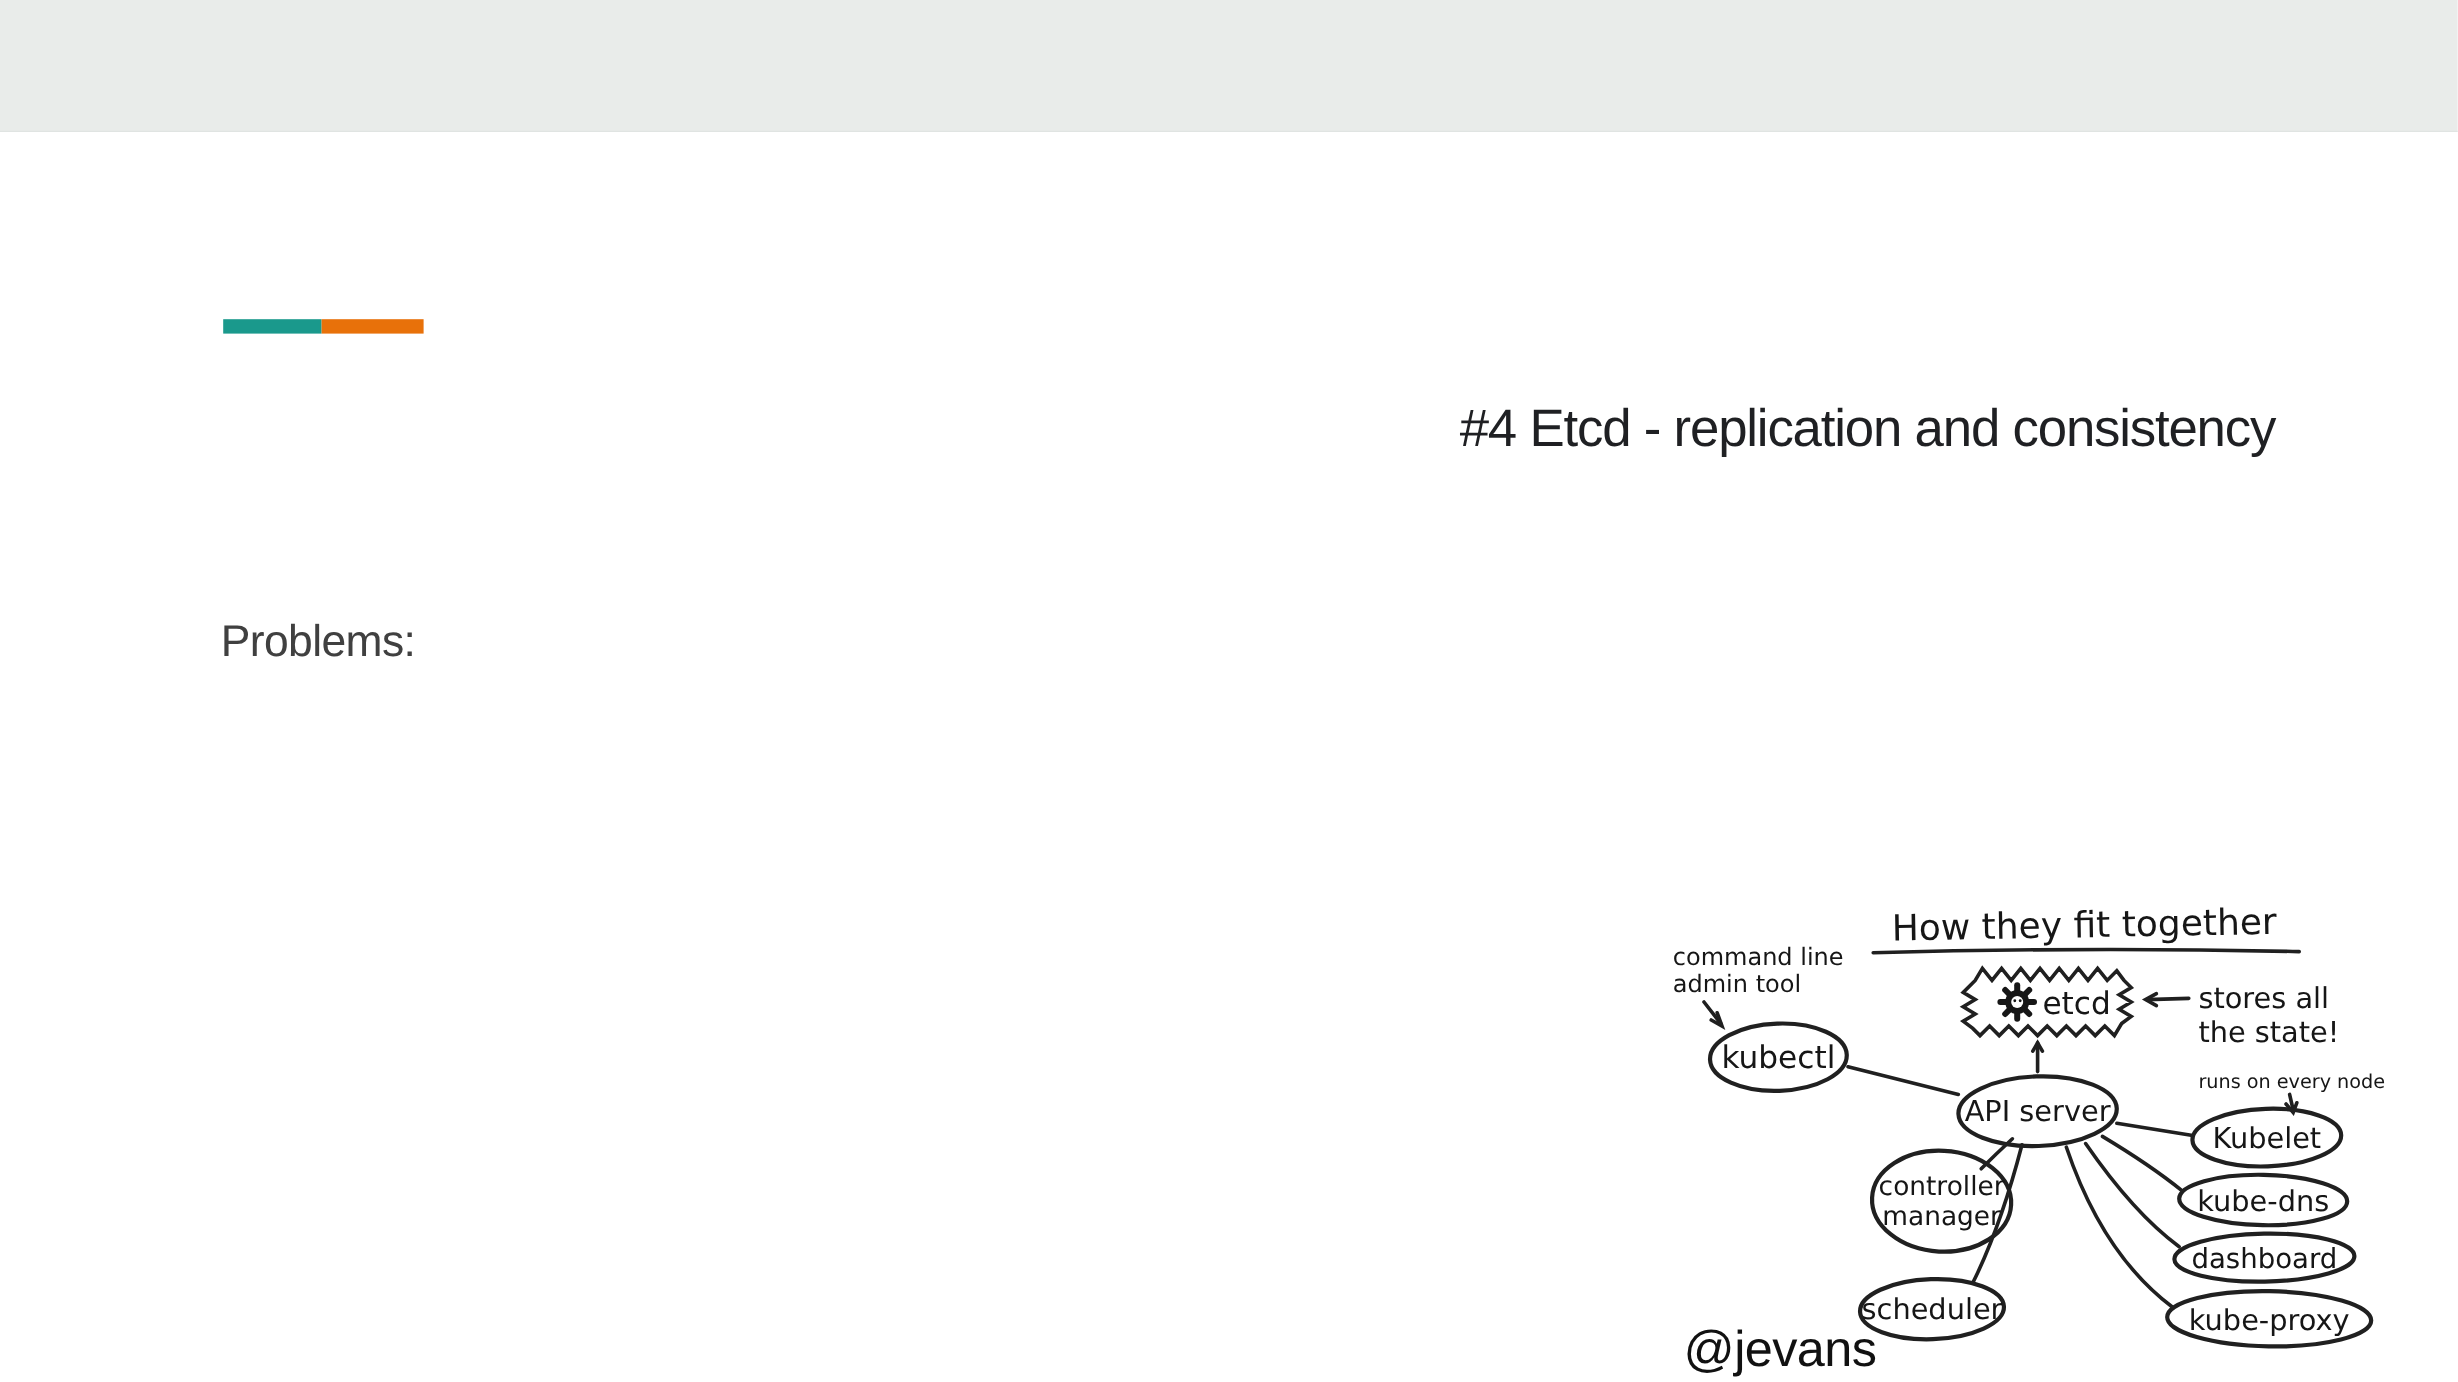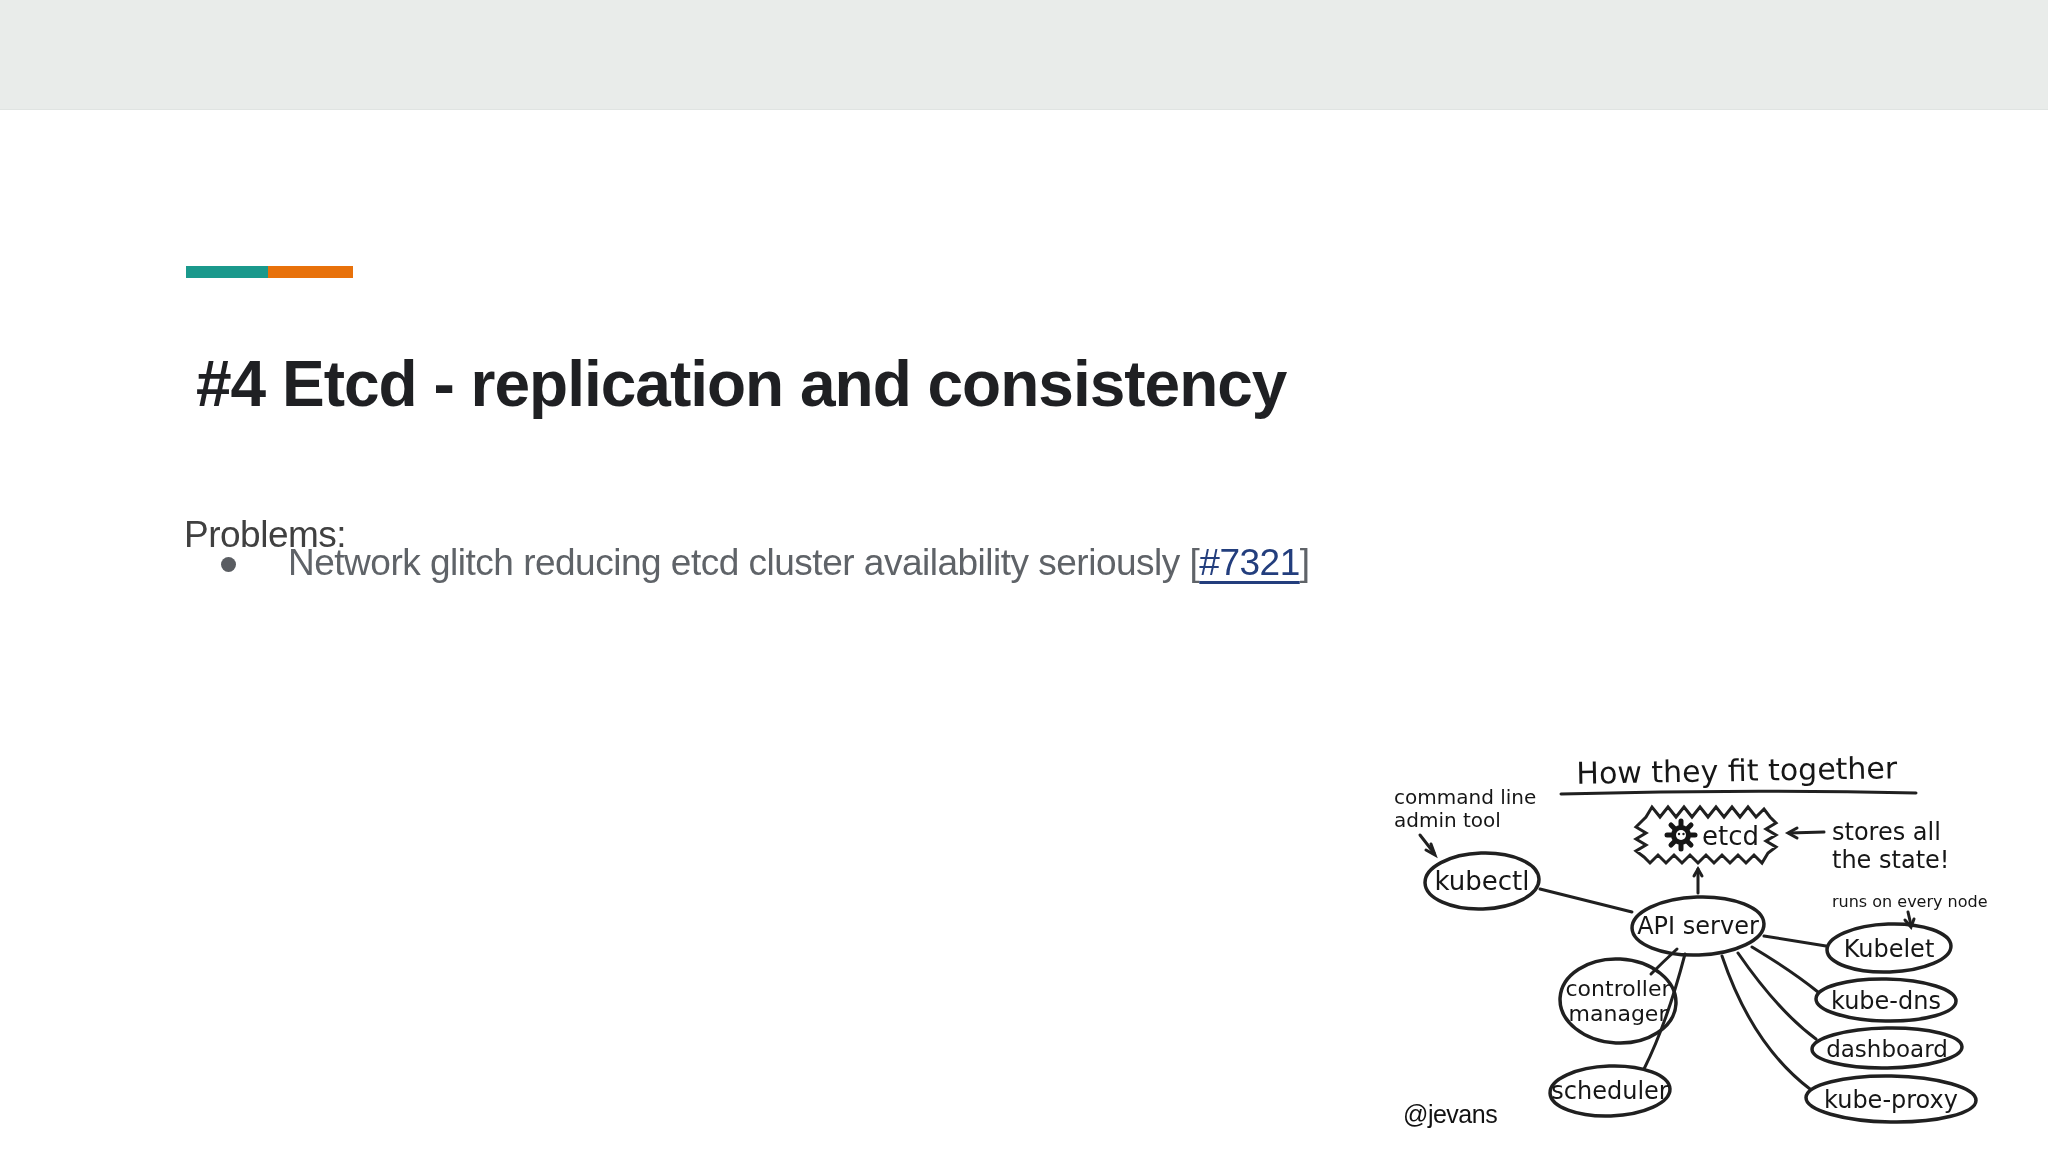--- a/index.html
+++ b/index.html
@@ -9,21 +9,21 @@
   }
   .top-band{
     position:absolute;left:0;top:0;width:2048px;height:109px;
     background:#e9ecea;border-bottom:1px solid #e0e4e2;
   }
   .accent-bar{position:absolute;left:186px;top:266px;width:167px;height:12px;display:flex;}
   .accent-teal{width:82px;height:12px;}
   .accent-orange{width:85px;height:12px;}
   .slide-title{
     position:absolute;left:196px;top:303px;width:1700px;
-    font-size:64px;font-weight:bold;color:#1f2023;letter-spacing:-1px;line-height:1.2;
+    font-size:44px;font-weight:normal;color:#1f2023;letter-spacing:-1px;line-height:1.2;text-align:right;
   }
   .problems-label{
     position:absolute;left:184px;top:513px;
     font-size:37px;color:#404040;letter-spacing:-0.5px;line-height:44px;
   }
   .bullet-list{
     position:absolute;left:221px;top:538px;width:1560px;
     list-style:none;margin:0;padding:0;
   }
   .bullet-list li{
@@ -38,41 +38,38 @@
     color:#233e7d;text-decoration:underline;
     text-decoration-thickness:3px;text-underline-offset:6px;cursor:pointer;
   }
   .diagram{position:absolute;left:1380px;top:733px;width:620px;height:400px;}
   .diagram svg{display:block;}
   .sketch-line{stroke:#202020;stroke-width:3;fill:none;stroke-linecap:round;}
   .sketch-oval{stroke:#202020;stroke-width:3.5;fill:none;}
   .sketch-text{fill:#161616;font-family:"DejaVu Sans",sans-serif;}
   .handle{
     position:absolute;left:1403px;top:1100px;
-    font-size:25px;color:#111111;letter-spacing:-0.5px;
+    font-size:42px;color:#111111;letter-spacing:-0.5px;
   }
 </style>
 </head>
 <body>
 
 <div class="top-band"></div>
 
 <div class="accent-bar">
   <div class="accent-teal" style="background: rgb(26, 153, 140);"></div>
   <div class="accent-orange" style="background: rgb(232, 113, 10);"></div>
 </div>
 
 <h1 class="slide-title">#4 Etcd - replication and consistency</h1>
 
 <div class="problems-label">Problems:</div>
 
 <ul class="bullet-list">
-  <li>
-    <span class="bullet-dot"></span><span>Network glitch reducing etcd cluster availability seriously [</span><span class="issue-link" style="color: rgb(35, 62, 125);">#7321</span><span>]</span>
-  </li>
 </ul>
 
 <div class="diagram">
   <svg width="620" height="400" viewBox="0 0 620 400">
 
     <text class="sketch-text" x="357" y="48" font-size="30" text-anchor="middle" transform="rotate(-1 357 48)">How they fit together</text>
     <path class="sketch-line" d="M181,61 Q 360,56 536,60"></path>
 
     <text class="sketch-text" x="14" y="71" font-size="20">command line</text>
     <text class="sketch-text" x="14" y="94" font-size="20">admin tool</text>

